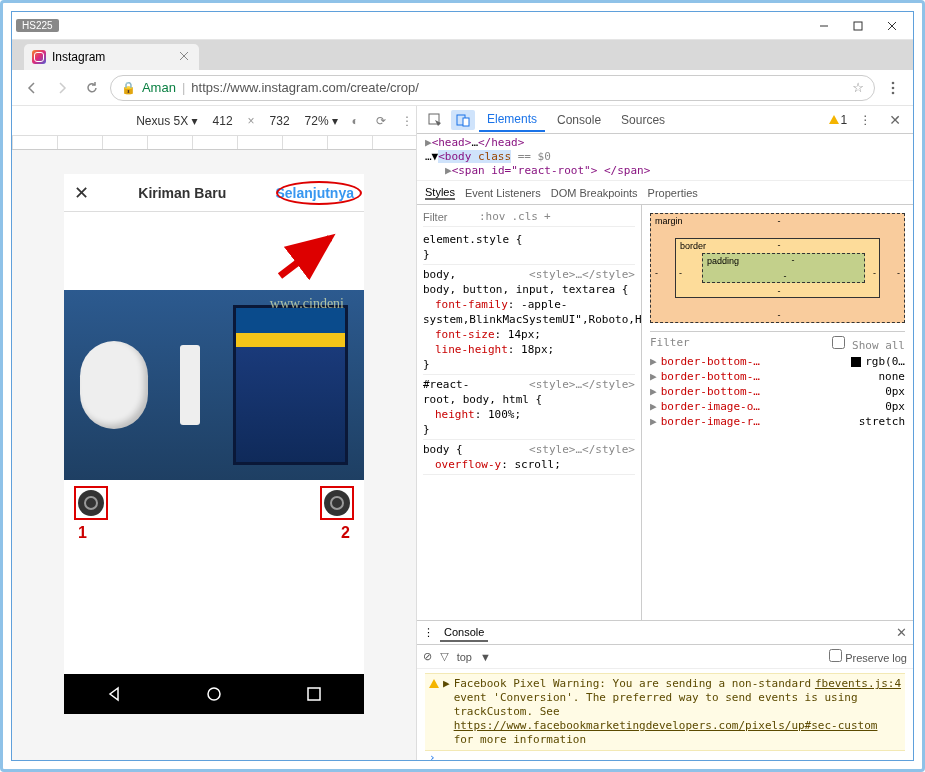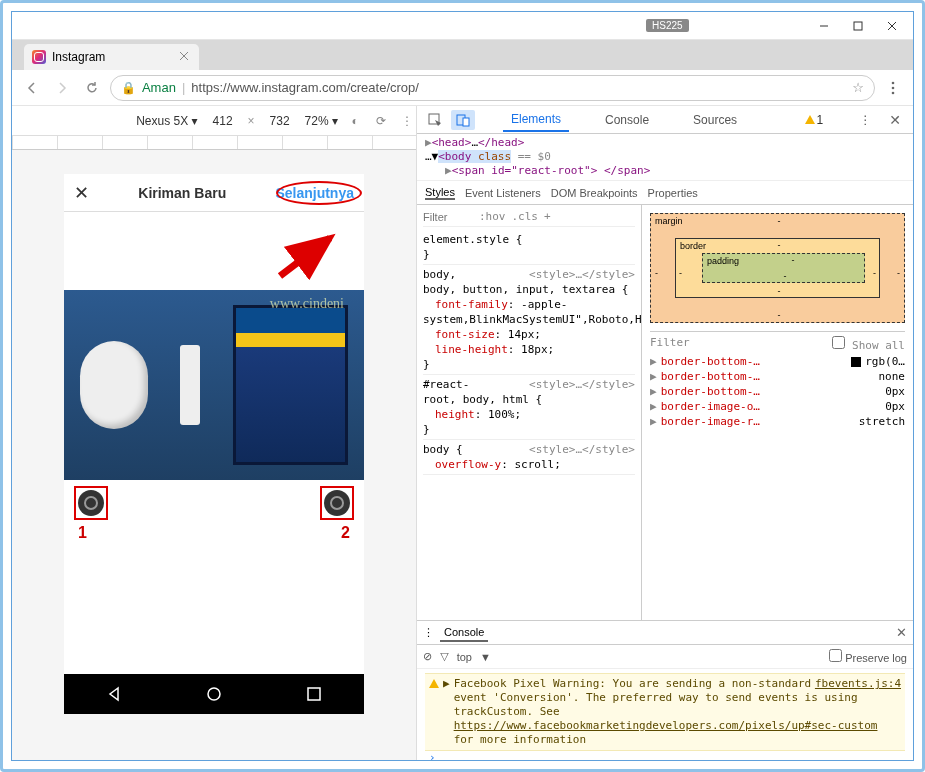--- a/index.html
+++ b/index.html
@@ -2,21 +2,21 @@
 <html><head>
 <meta charset="utf-8">
 <style>
 * { box-sizing: border-box; margin: 0; padding: 0; }
 body { font-family: "Segoe UI", Arial, sans-serif; font-size: 12px; background: #fff; }
 .outer-frame { width: 925px; height: 772px; border: 3px solid #8fc2e8; border-radius: 4px; padding: 8px; margin: 0 auto; background:#fff;}
 .chrome-window { width: 100%; height: 100%; border: 1px solid #5fa0db; background: #fff; display:flex; flex-direction:column; }
 
 
 .titlebar { height: 28px; background: #fff; display:flex; justify-content:flex-end; align-items:center; padding:0 4px; border-bottom:1px solid #e5e5e5;}
-.titlebar .pill { background:#888; color:#fff; font-size:10px; padding:1px 6px; border-radius:2px; margin-right:auto; margin-left:630px;}
+.titlebar .pill { background:#888; color:#fff; font-size:10px; padding:1px 6px; border-radius:2px; margin-right:auto; }
 .titlebar .winbtn { width:34px; height:22px; display:flex; align-items:center; justify-content:center; color:#333;}
 
 
 .tabstrip { height: 30px; background:#d9d9d9; display:flex; align-items:flex-end; padding-left:12px; }
 .tab { height:26px; min-width:175px; background:#f2f2f2; border-radius:5px 5px 0 0; display:flex; align-items:center; padding:0 8px; gap:6px; font-size:12px; }
 .tab .favicon { width:14px; height:14px; border-radius:3px; background:linear-gradient(135deg,#f58529,#dd2a7b 50%,#515bd4); display:flex;align-items:center;justify-content:center;}
 .tab .favicon::after{content:"";width:8px;height:8px;border:1.5px solid #fff;border-radius:3px;}
 .tab .tclose { margin-left:auto; width:12px; height:12px; color:#777;}
 
 
@@ -67,21 +67,21 @@
 .ctrl-circle { width:26px; height:26px; background:#333; border-radius:50%; display:flex; align-items:center; justify-content:center;}
 .ctrl-circle::after{content:"";width:10px;height:10px;border:2px solid #999;border-radius:50%;}
 .annot-num { position:absolute; color:#c00; font-weight:700; font-size:16px;}
 .blank { flex:1; background:#fff;}
 .navbar { height:40px; background:#000; display:flex; align-items:center; justify-content:space-around;}
 .navbtn { width:18px; height:18px;}
 
 
 .devtools { flex:1; display:flex; flex-direction:column; font-size:12px;}
 .dt-tabs { height:28px; border-bottom:1px solid #ccc; display:flex; align-items:center; padding:0 6px; gap:4px;}
-.dt-tabs .tbtn { padding:4px 8px; color:#555;margin-left:24px;}
+.dt-tabs .tbtn { padding:4px 8px; color:#555;}
 .dt-tabs .tbtn.active { color:#1a73e8; border-bottom:2px solid #1a73e8;}
 .dt-tabs .spacer{flex:1;}
 .dt-tabs .warn{color:#333;display:flex;align-items:center;gap:2px;}
 .dt-tabs .warn::before{content:"";width:0;height:0;border-left:5px solid transparent;border-right:5px solid transparent;border-bottom:9px solid #f4b400;}
 .dt-tabs .closebtn{color:#666;padding:0 6px;font-size:14px;}
 .dt-tabs .devico{padding:2px 4px;border:1px solid transparent;}
 .dt-tabs .devico.active{background:#cfe3fb;border-radius:2px;}
 
 .dom-preview{padding:2px 8px;font-family:Consolas,monospace;font-size:11px;line-height:14px;background:#fff;border-bottom:1px solid #eee;}
 .dom-preview .gray{color:#888;}

